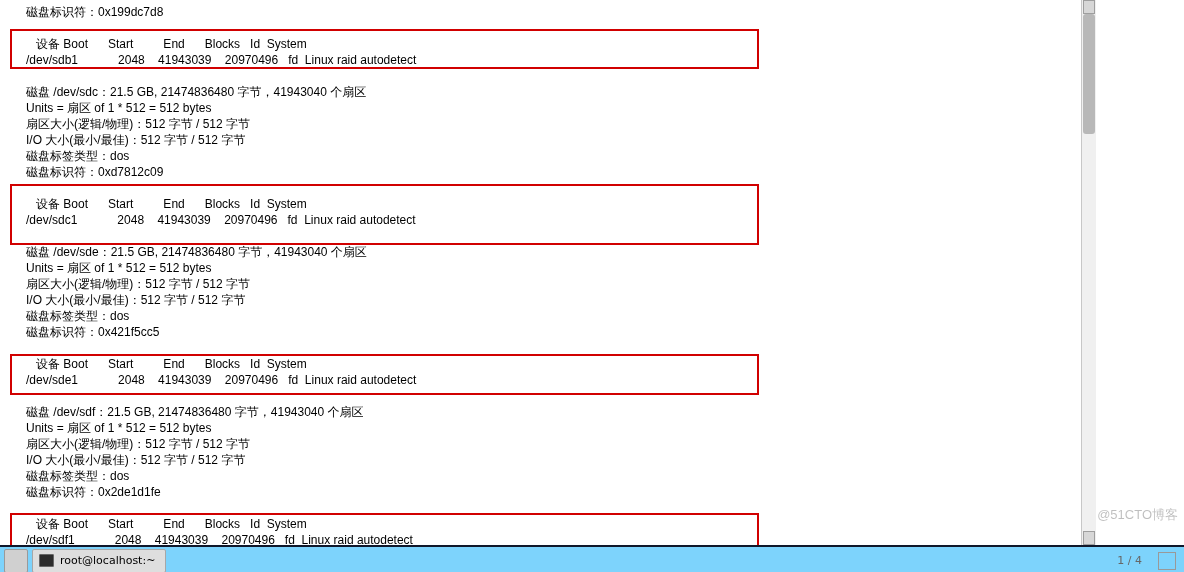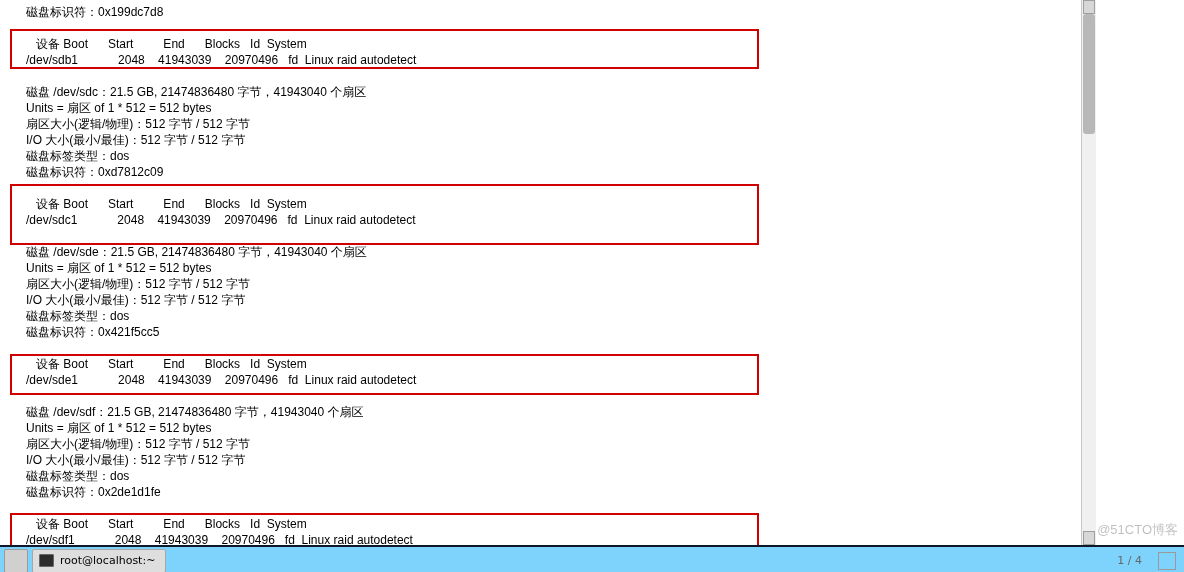--- a/index.html
+++ b/index.html
@@ -112,21 +112,21 @@
   }
   .cursor {
     display:inline-block;
     width:7px; height:12px;
     background:#000;
     vertical-align: -2px;
   }
   .watermark {
     position:absolute;
     right:6px;
-    bottom:33px;
+    bottom:48px;
     font-family: sans-serif;
     font-size:13px;
     color:#000;
     opacity:0.25;
   }
 </style>
 </head>
 <body>
 
 <div class="terminal-area">

